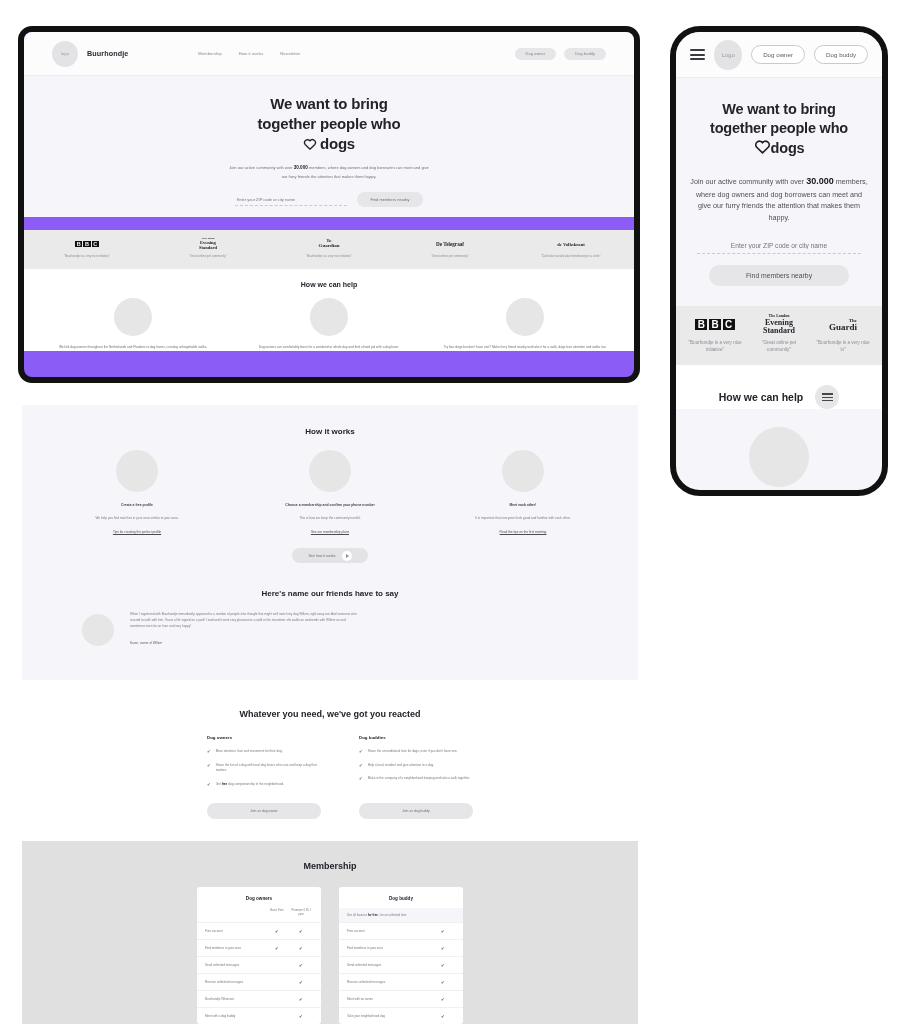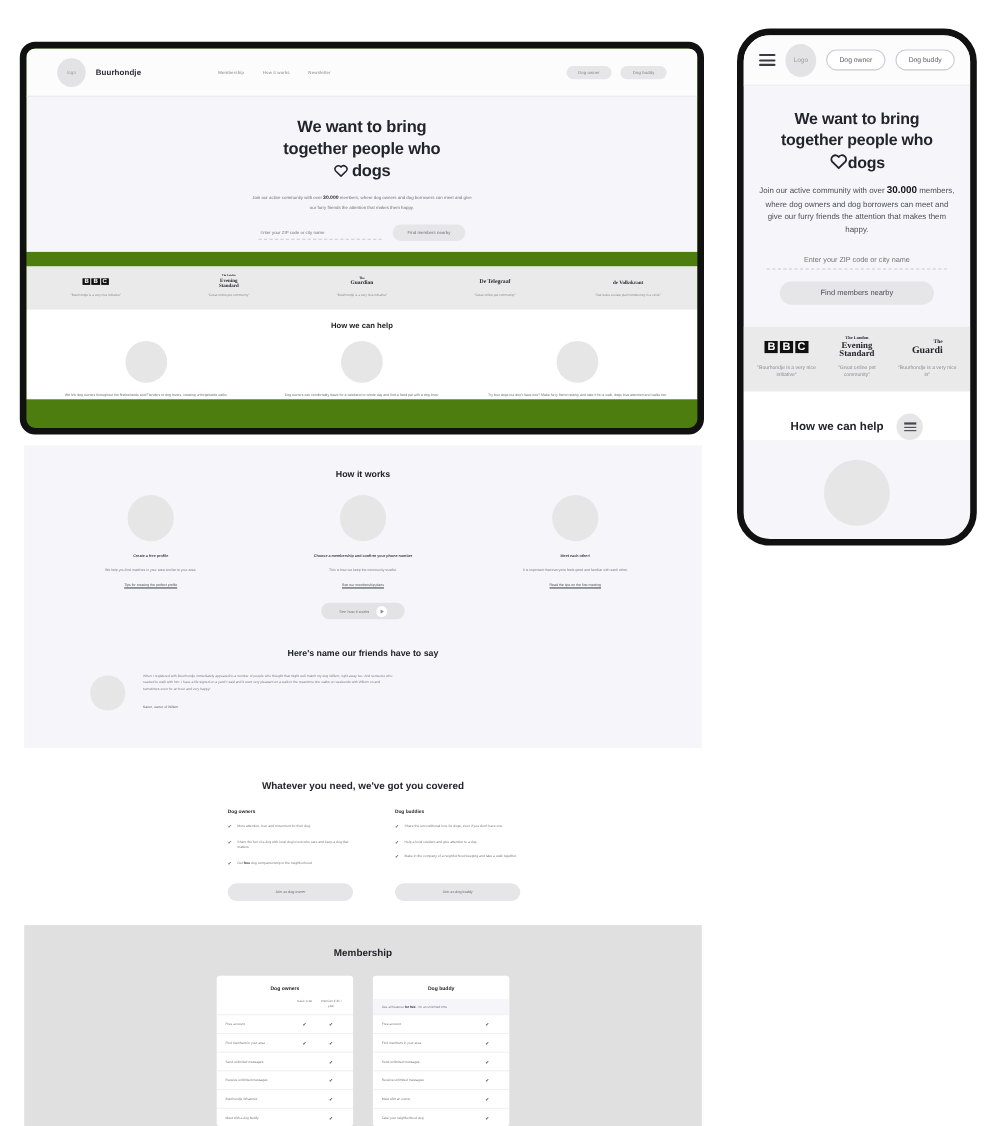--- a/index.html
+++ b/index.html
@@ -7,24 +7,24 @@
   html, body {
     width: 910px; height: 1024px;
     background: #ffffff;
     font-family: "Liberation Sans", sans-serif;
     overflow: hidden;
   }
   .canvas { position: relative; width: 910px; height: 1024px; background: #fff; }
 
   
   .desktop-frame {
-    position: absolute; left: 18px; top: 38px;
+    position: absolute; left: 18px; top: 26px;
     width: 622px; height: 357px;
     border: 6px solid #111; border-radius: 14px;
-    background: #4d7c0f; overflow: hidden;
+    background: #8b5cf6; overflow: hidden;
   }
   .d-inner { width: 100%; height: 100%; position: relative; }
 
   .d-nav {
     height: 44px; background: #fcfcfd;
     display: flex; align-items: center; padding: 0 28px;
     border-bottom: 1px solid #ececf2;
   }
   .d-logo-circle {
     width: 26px; height: 26px; border-radius: 50%;
@@ -102,21 +102,21 @@
     display: flex; align-items: center; justify-content: center;
     font-size: 6px; color: #9b9ba2;
   }
   .m-pill {
     border: 1px solid #c9c9d1; border-radius: 20px; padding: 5px 11px;
     font-size: 6.2px; color: #5b5b64; background: #fff; white-space: nowrap;
   }
   .m-hero { padding: 22px 14px 0; text-align: center; }
   .m-hero h1 { font-size: 14.5px; line-height: 1.34; font-weight: 800; color: #23232b; letter-spacing: -0.2px; }
   .m-heart { display: inline-block; vertical-align: -1px; }
-  .m-hero p { margin-top: 6px; font-size: 7.2px; line-height: 1.55; color: #4e4e58; }
+  .m-hero p { margin-top: 16px; font-size: 7.2px; line-height: 1.55; color: #4e4e58; }
   .m-hero p b { font-weight: 800; color: #16161c; font-size: 9px; }
   .m-input {
     margin: 15px auto 0; width: 164px; display: block;
     border: none; border-bottom: 1px dashed #c9c9d1; background: transparent;
     text-align: center; font-size: 6.6px; color: #a5a5ad; padding: 4px 0;
     font-family: inherit;
   }
   .m-btn {
     margin: 11px auto 0; display: block; width: 140px;
     background: #e6e6e9; border: none; border-radius: 20px; padding: 7px 0;
@@ -419,21 +419,21 @@
         <div class="pt-avatar"></div>
         <div>
           <div class="pt-quote">When I registered with Buurhondje immediately appeared to a number of people who thought that might well match my dog Willem, right away too. And someone who reacted to walk with him. I have a life signed on a yard! I said and it went very pleasant on a walk in the meantime she walks on weekends with Willem on and sometimes even for an hour and very happy!</div>
           <div class="pt-author">Karen, owner of Willem</div>
         </div>
       </div>
     </div>
   </div>
 
   <div class="panel-feat">
-    <div class="pf-title">Whatever you need, we've got you covered</div>
+    <div class="pf-title">Whatever you need, we've got you reacted</div>
     <div class="pf-cols">
       <div class="pf-col">
         <div class="pf-h">Dog owners</div>
         <ul class="pf-list">
           <li>
             <span class="pf-check">✔</span>
             <span class="pf-t">More attention, love and movement for their dog.</span>
           </li>
           <li>
             <span class="pf-check">✔</span>

